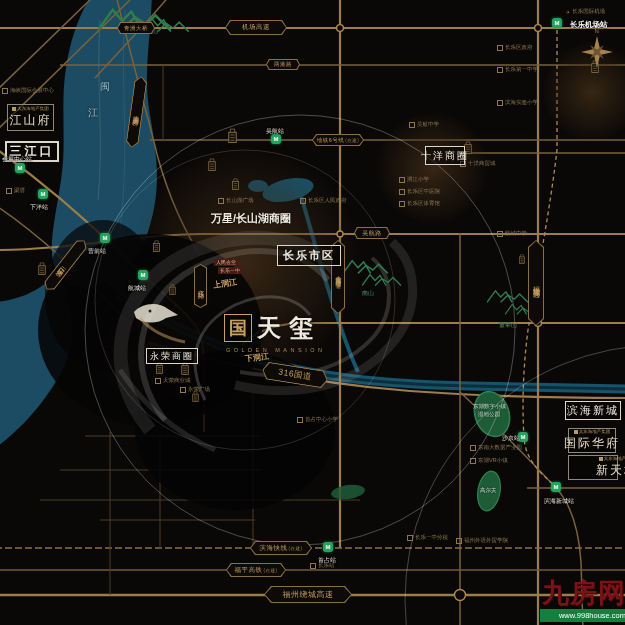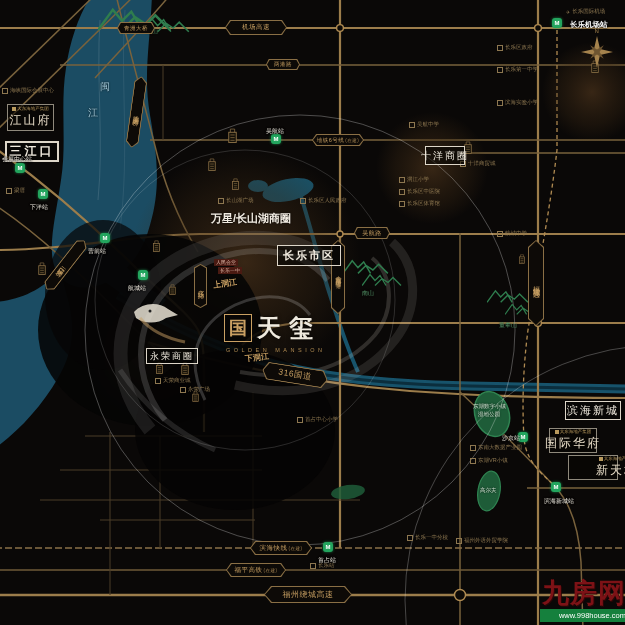--- a/index.html
+++ b/index.html
@@ -292,21 +292,21 @@
       <div class="st-lb" style="left: 544px; top: 497px;">滨海新城站</div>
       <div class="district thick" style="left: 5px; top: 141px; width: 54px; height: 21px; font-size: 12px;">三江口</div>
       <div class="district" style="left: 277px; top: 245px; width: 64px; height: 21px; font-size: 11px; font-weight: bold;">长乐市区</div>
       <div class="district" style="left: 425px; top: 146px; width: 40px; height: 19px; font-size: 10px;">十洋商圈</div>
       <div class="district" style="left: 146px; top: 348px; width: 52px; height: 16px; font-size: 9px;">永荣商圈</div>
       <div class="district" style="left: 565px; top: 401px; width: 56px; height: 19px; font-size: 11px;">滨海新城</div>
       <div class="brand-box" style="left: 7px; top: 104px; width: 47px; height: 27px;">
         <div class="dev"><b></b>大东海地产集团</div>
         <div class="ttl">江山府</div>
       </div>
-      <div class="brand-box" style="left: 549px; top: 428px; width: 48px; height: 25px;">
+      <div class="brand-box" style="left: 568px; top: 428px; width: 48px; height: 25px;">
         <div class="dev"><b></b>大东海地产集团</div>
         <div class="ttl">国际华府</div>
       </div>
       <div class="brand-box" style="left: 568px; top: 455px; width: 48px; height: 25px; padding-left: 48px;">
         <div class="dev"><b></b>大东海地产集团</div>
         <div class="ttl">新天地</div>
       </div>
       <div class="plain" style="left: 211px; top: 211px; font-size: 11px; color: rgb(242, 236, 226); font-weight: bold;">万星/长山湖商圈</div>
       <div class="plain" style="left: 213px; top: 278px; font-size: 8px; color: rgb(201, 160, 99); font-weight: bold; transform: rotate(-8deg);">上洞江</div>
       <div class="plain" style="left: 245px; top: 352px; font-size: 8px; color: rgb(201, 160, 99); font-weight: bold; transform: rotate(-6deg);">下洞江</div>

